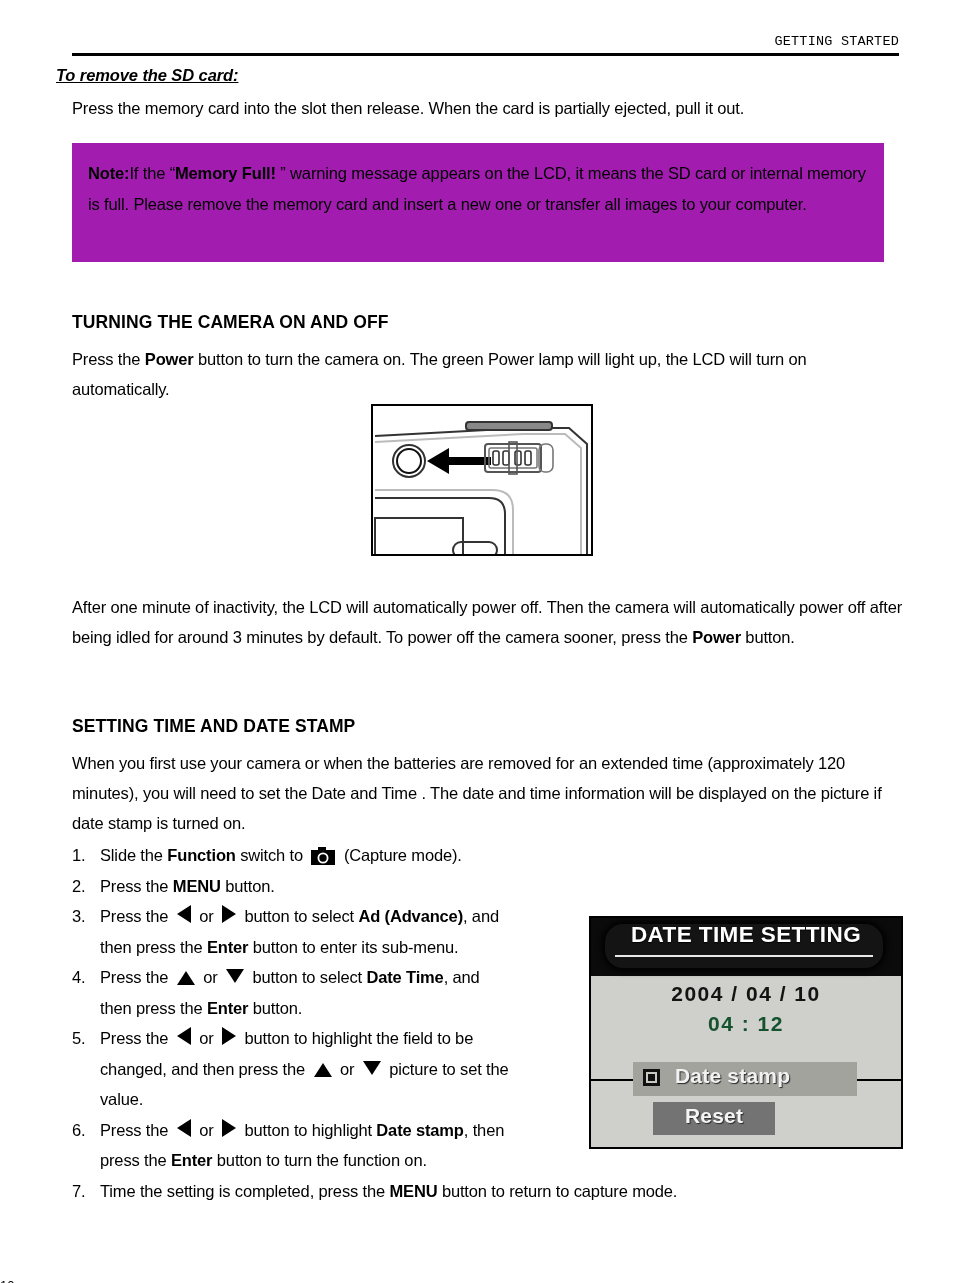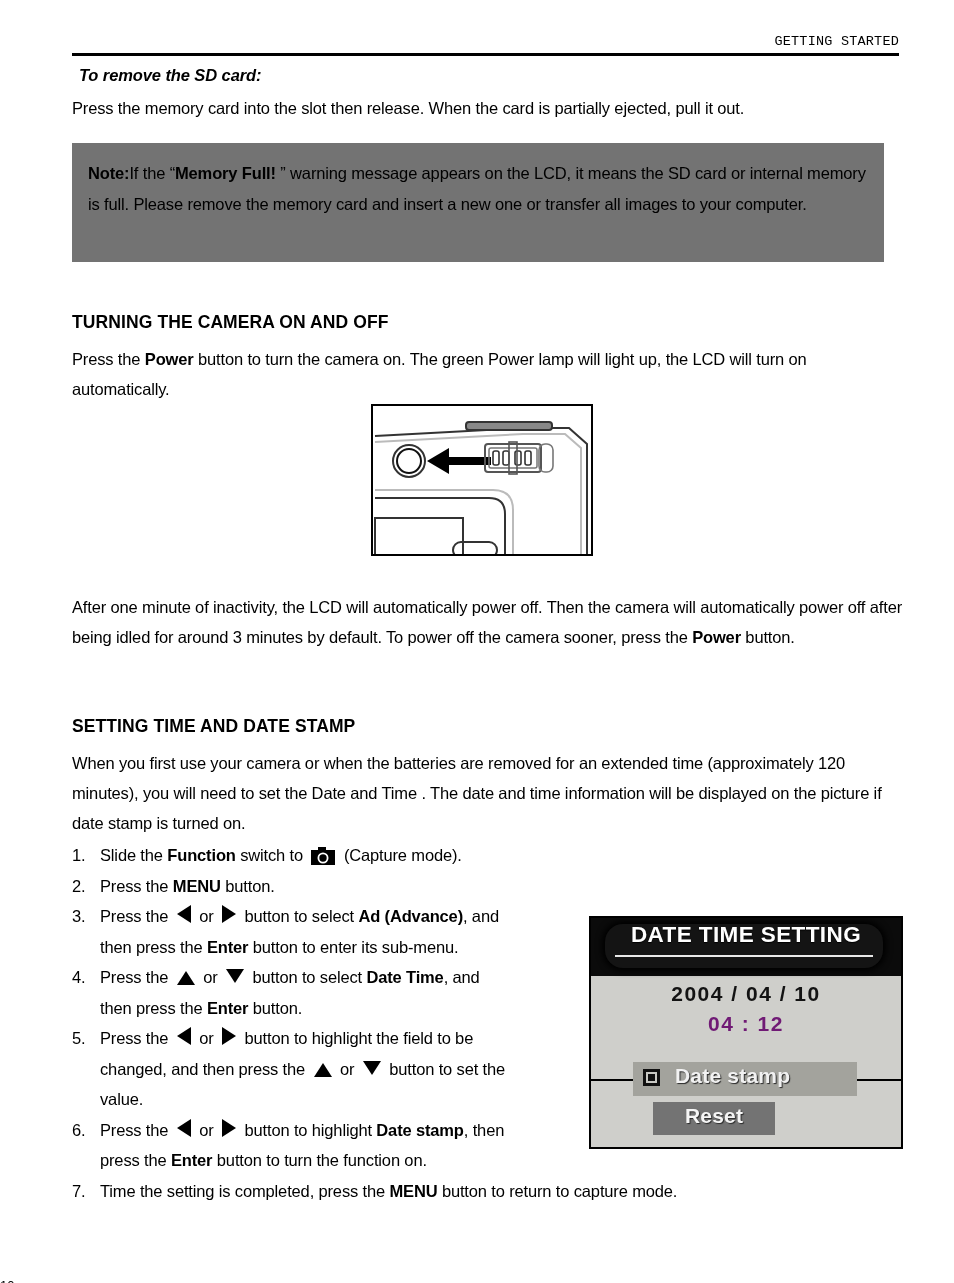--- a/index.html
+++ b/index.html
@@ -38,24 +38,25 @@
     left: 72px;
     top: 53px;
     width: 827px;
     height: 3px;
     background: #000;
   }
 
   
   .subhead {
     position: absolute;
-    left: 79px;
+    left: 56px;
     font-size: 16.5px;
     font-weight: bold;
     font-style: italic;
+    text-decoration: underline;
     letter-spacing: -0.1px;
   }
   .para {
     position: absolute;
     left: 72px;
     font-size: 16.5px;
     line-height: 30px;
     letter-spacing: -0.15px;
   }
   .secthead {
@@ -66,21 +67,21 @@
     letter-spacing: 0.1px;
   }
 
   
   .notebox {
     position: absolute;
     left: 72px;
     top: 143px;
     width: 812px;
     height: 119px;
-    background: #737373;
+    background: #a21caf;
   }
   .notebox-text {
     position: absolute;
     left: 16px;
     top: 15px;
     width: 780px;
     font-size: 16.5px;
     line-height: 31px;
     letter-spacing: -0.15px;
   }
@@ -218,21 +219,21 @@
     letter-spacing: 1.5px;
   }
   .lcd-time {
     position: absolute;
     left: 0;
     top: 94px;
     width: 100%;
     text-align: center;
     font-size: 21px;
     font-weight: bold;
-    color: #701a75;
+    color: #14532d;
     letter-spacing: 1.5px;
   }
   .lcd-row-line {
     position: absolute;
     left: -1px;
     top: 161px;
     width: 316px;
     height: 2px;
     background: #000;
   }
@@ -377,21 +378,21 @@
 
     <div class="step">
       <span class="num">3.</span><span>Press the </span><span class="tri tri-left"></span><span> or </span><span class="tri tri-right"></span><span> button to select </span><span style="font-weight:bold;">Ad (Advance)</span><span>, and</span><br><span>then press the </span><span style="font-weight:bold;">Enter</span><span> button to enter its sub-menu.</span>
     </div>
 
     <div class="step">
       <span class="num">4.</span><span>Press the </span><span class="tri tri-up"></span><span> or </span><span class="tri tri-down"></span><span> button to select </span><span style="font-weight:bold;">Date Time</span><span>, and</span><br><span>then press the </span><span style="font-weight:bold;">Enter</span><span> button.</span>
     </div>
 
     <div class="step">
-      <span class="num">5.</span><span>Press the </span><span class="tri tri-left"></span><span> or </span><span class="tri tri-right"></span><span> button to highlight the field to be</span><br><span>changed, and then press the </span><span class="tri tri-up"></span><span> or </span><span class="tri tri-down"></span><span> button to set the</span><br><span>value.</span>
+      <span class="num">5.</span><span>Press the </span><span class="tri tri-left"></span><span> or </span><span class="tri tri-right"></span><span> button to highlight the field to be</span><br><span>changed, and then press the </span><span class="tri tri-up"></span><span> or </span><span class="tri tri-down"></span><span> picture to set the</span><br><span>value.</span>
     </div>
 
     <div class="step">
       <span class="num">6.</span><span>Press the </span><span class="tri tri-left"></span><span> or </span><span class="tri tri-right"></span><span> button to highlight </span><span style="font-weight:bold;">Date stamp</span><span>, then</span><br><span>press the </span><span style="font-weight:bold;">Enter</span><span> button to turn the function on.</span>
     </div>
 
     <div class="step wide">
       <span class="num">7.</span><span>Time the setting is completed, press the </span><span style="font-weight:bold;">MENU</span><span> button to return to capture mode.</span>
     </div>
 

